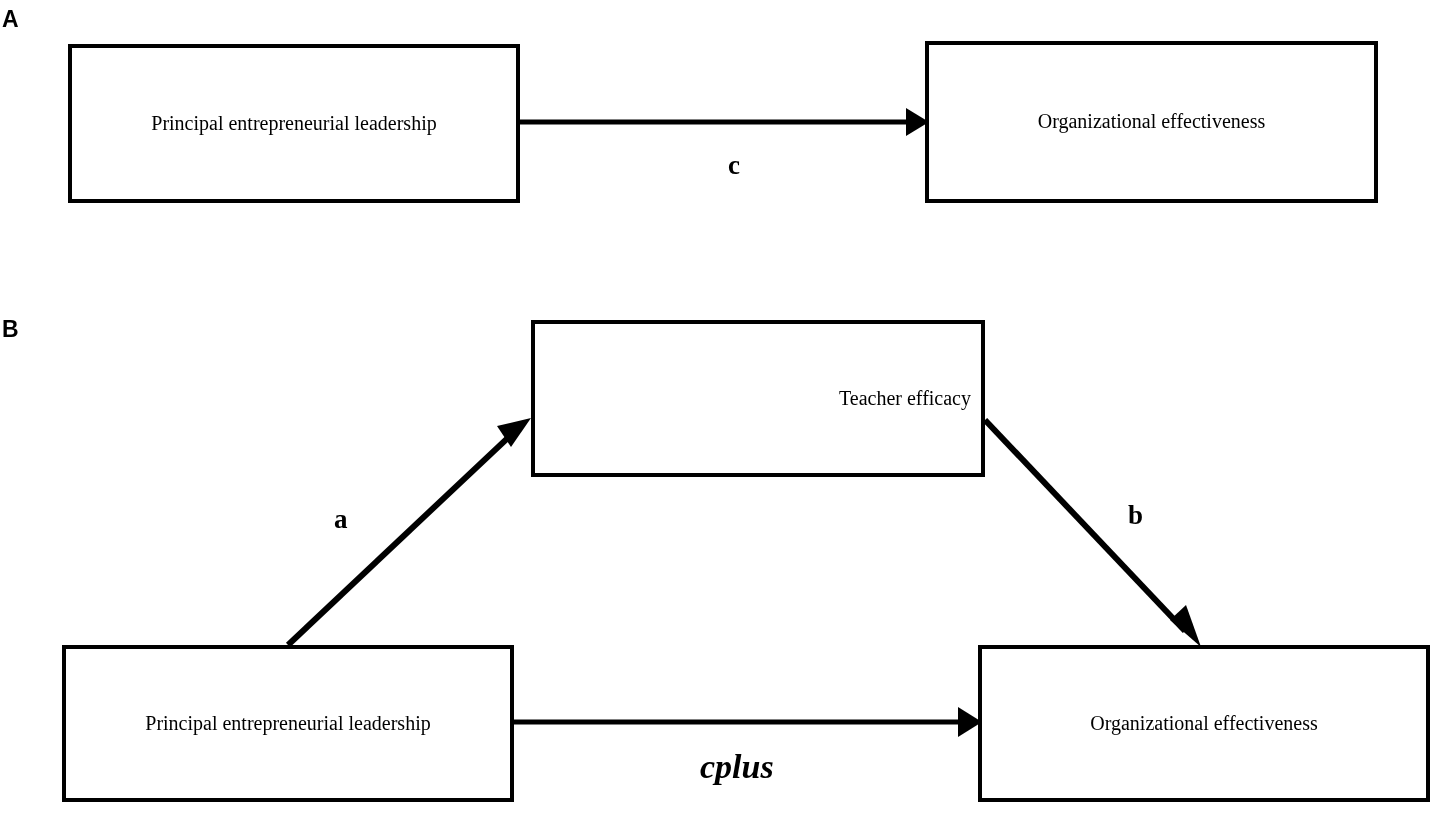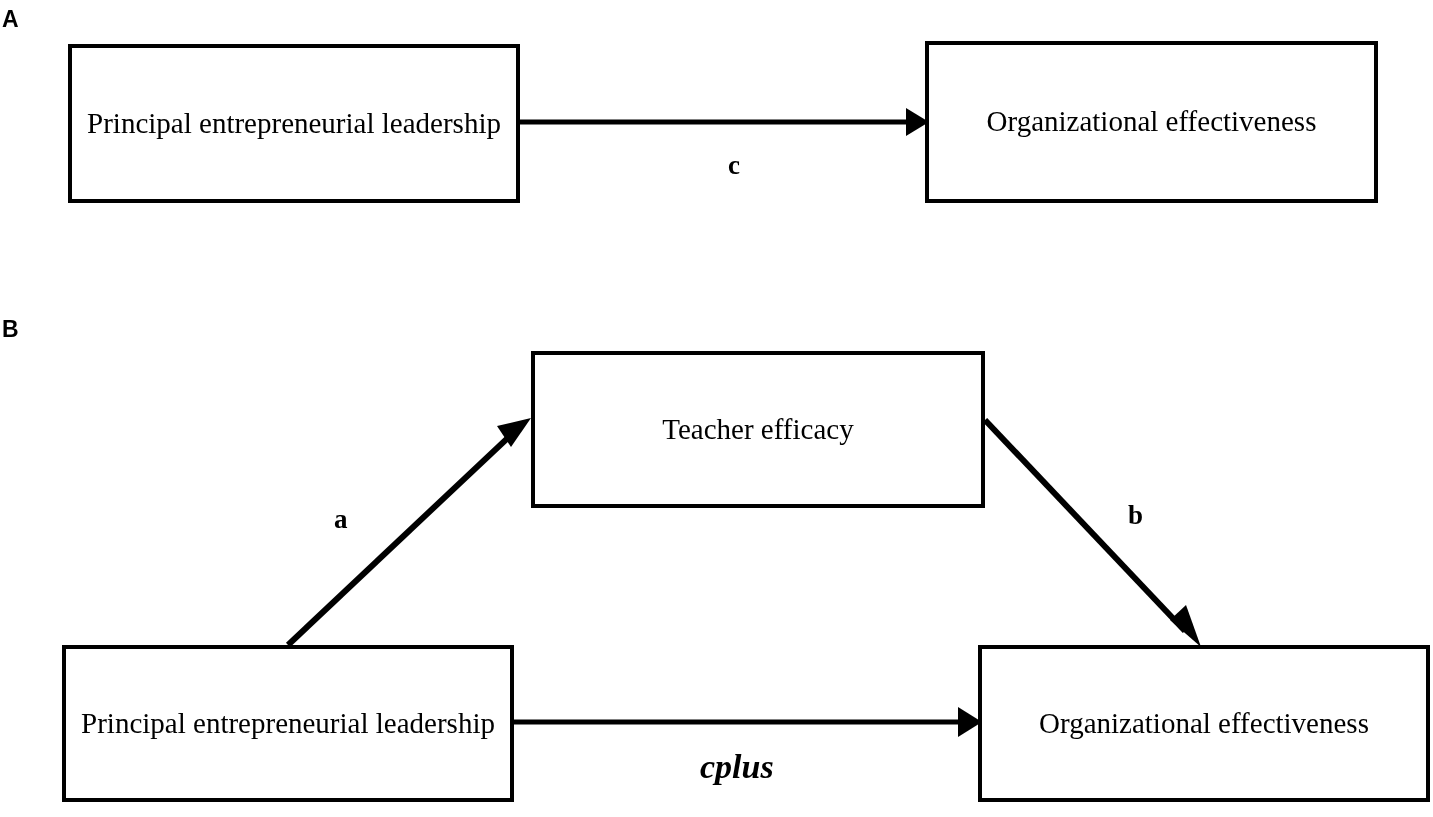--- a/index.html
+++ b/index.html
@@ -28,21 +28,21 @@
     box-sizing: border-box;
     border: 4px solid #000000;
     background: #ffffff;
     display: flex;
     align-items: center;
     justify-content: center;
     text-align: center;
   }
   .node-label {
     font-family: "Liberation Serif", "DejaVu Serif", serif;
-    font-size: 29px;
+    font-size: 20px;
     color: #000000;
     line-height: 1.28;
     padding: 0 10px;
   }
   .path-label {
     position: absolute;
     font-family: "Liberation Serif", "DejaVu Serif", serif;
     font-size: 27px;
     font-weight: bold;
     color: #000000;
@@ -75,21 +75,21 @@
   </div>
 
   <div class="node-box" style="left:925px; top:41px; width:453px; height:162px;">
     <span class="node-label">Organizational effectiveness</span>
   </div>
 
   <div class="path-label" style="left:728px; top:152px;">c</div>
 
   <div class="panel-label" style="left:2px; top:318px;">B</div>
 
-  <div class="node-box" style="left:531px; top:351px; width:454px; height:157px;">
+  <div class="node-box" style="left:531px; top:320px; width:454px; height:157px;justify-content:flex-end;">
     <span class="node-label">Teacher efficacy</span>
   </div>
 
   <div class="node-box" style="left:62px; top:645px; width:452px; height:157px;">
     <span class="node-label">Principal entrepreneurial leadership</span>
   </div>
 
   <div class="node-box" style="left:978px; top:645px; width:452px; height:157px;">
     <span class="node-label">Organizational effectiveness</span>
   </div>

